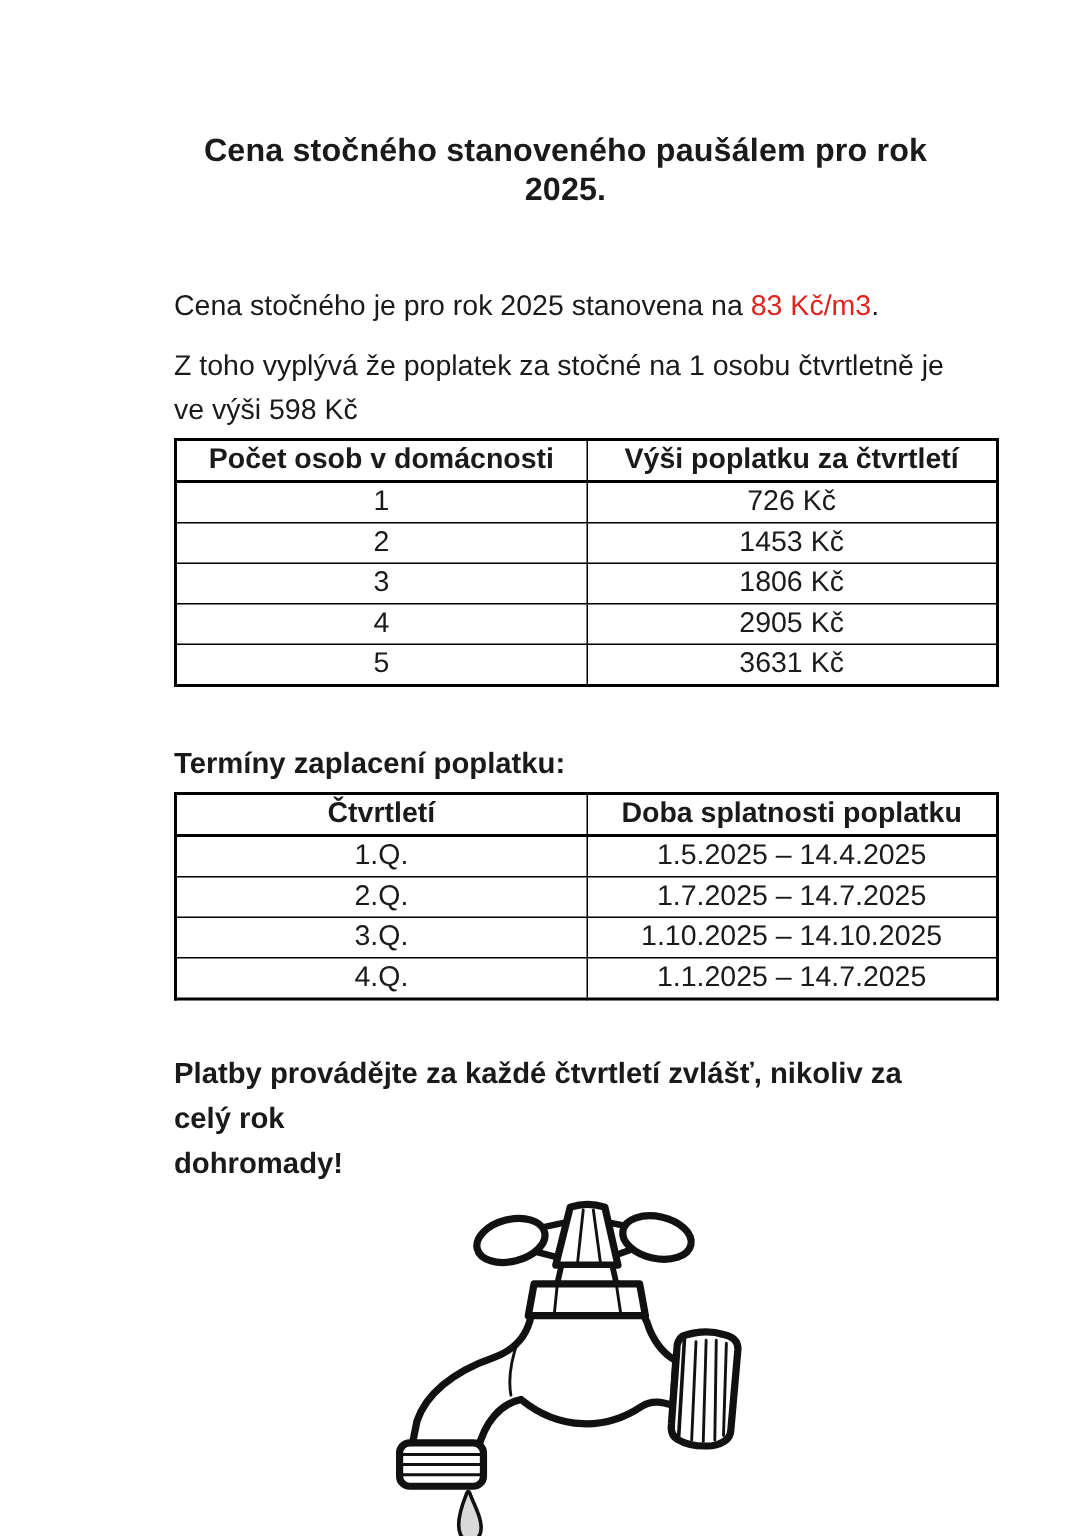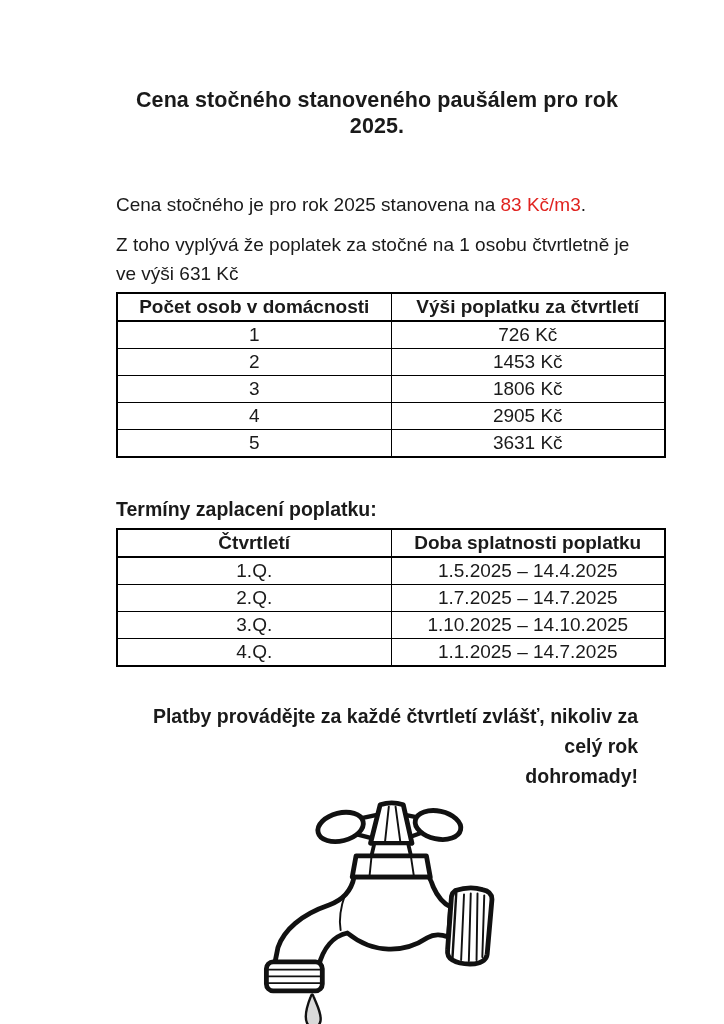--- a/index.html
+++ b/index.html
@@ -20,34 +20,34 @@
   table{border-collapse:collapse;width:550px;table-layout:fixed;}
   .tbl1{margin-top:4px;}
   .tbl2{margin-top:8px;}
   th,td{
     border:1.5px solid #000;text-align:center;vertical-align:middle;
     font-size:19px;height:26px;padding:0;line-height:26px;
   }
   table{border:2px solid #000;}
   th{font-weight:bold;border-bottom:2.5px solid #000;}
   .section-heading{font-size:19.5px;font-weight:bold;margin:40px 0 0;line-height:22px;}
-  .notice{font-size:19.5px;font-weight:bold;margin:34px 0 0;line-height:30px;text-align:right;}
+  .notice{font-size:19.5px;font-weight:bold;margin:34px 0 0;line-height:30px;}
   .figure{margin-top:8px;text-align:center;padding-left:14px;}
   .figure svg{width:270px;height:241px;}
 </style>
 </head>
 <body>
 
 <div class="page">
 
   <h1 class="doc-title">Cena stočného stanoveného paušálem pro rok 2025.</h1>
 
   <p class="para first"><span>Cena stočného je pro rok 2025 stanovena na </span><span class="red" style="color: rgb(224, 35, 31);">83 Kč/m3</span><span>.</span></p>
 
-  <p class="para second"><span>Z toho vyplývá že poplatek za stočné na 1 osobu čtvrtletně je</span><br><span>ve výši 631 Kč</span></p>
+  <p class="para second"><span>Z toho vyplývá že poplatek za stočné na 1 osobu čtvrtletně je</span><br><span>ve výši 598 Kč</span></p>
 
   <table class="tbl1">
     <thead>
       <tr>
         <th>Počet osob v domácnosti</th>
         <th>Výši poplatku za čtvrtletí</th>
       </tr>
     </thead>
     <tbody>
       <tr>

